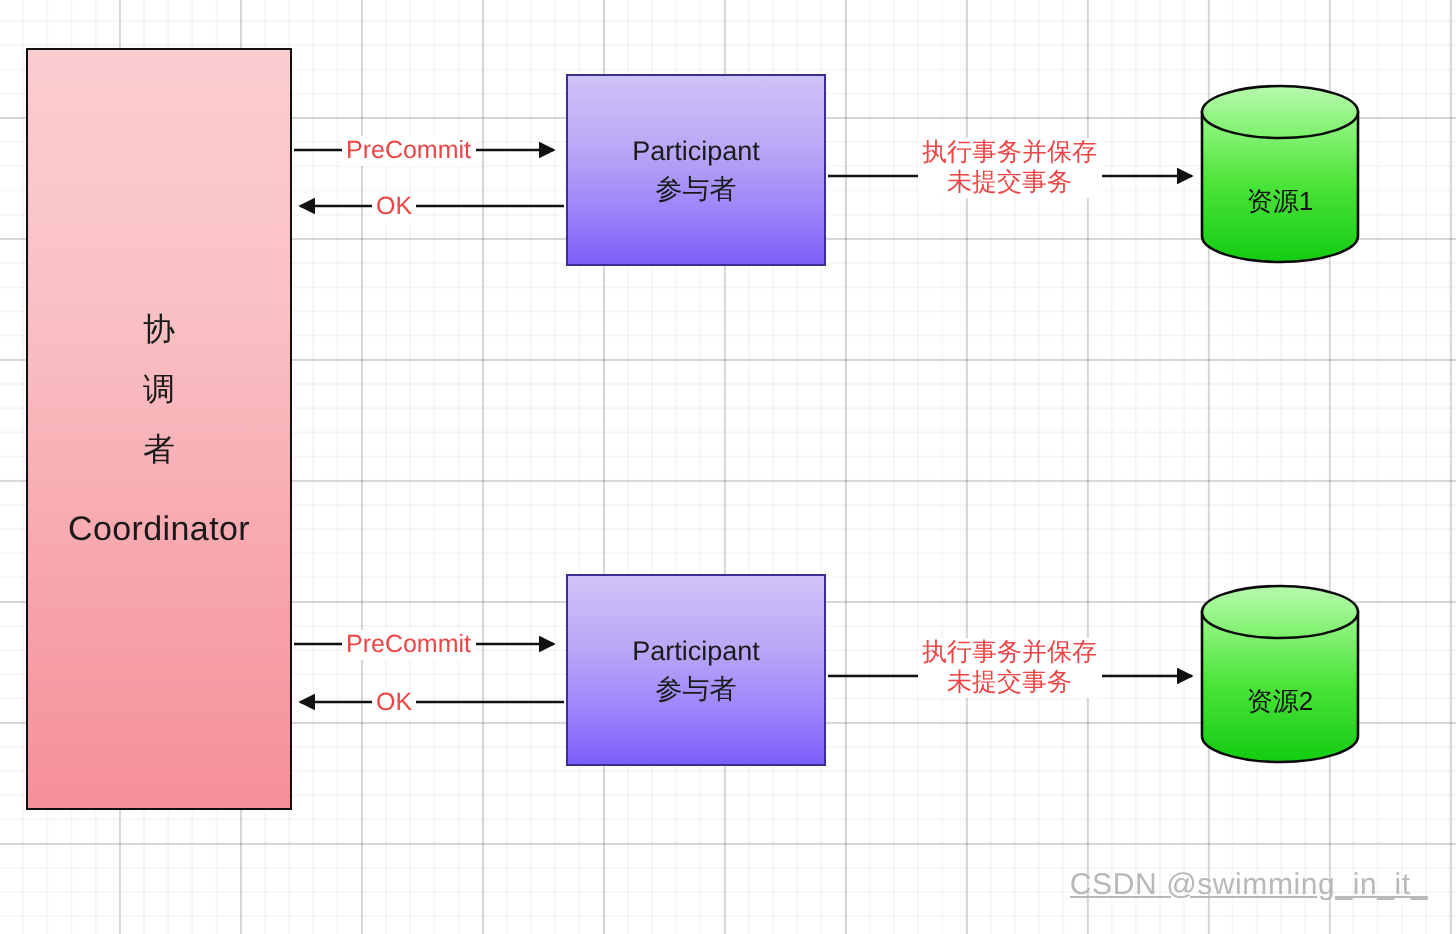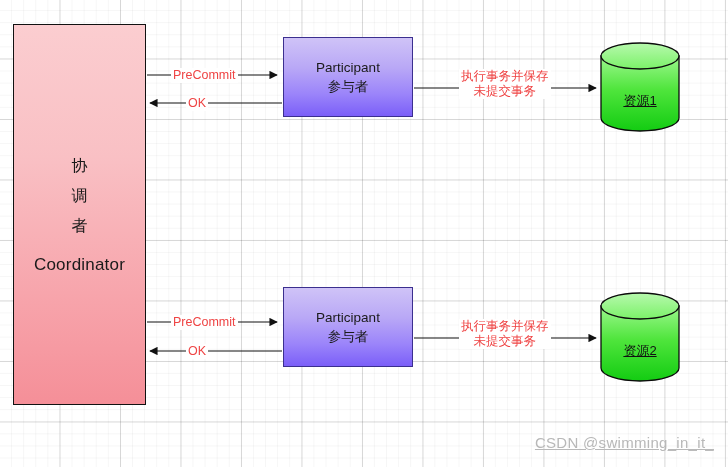--- a/index.html
+++ b/index.html
@@ -49,21 +49,21 @@
   }
   #coordinator .latin {
     font-size: 17px;
     line-height: 26px;
     letter-spacing: 0.2px;
     margin-top: 11px;
   }
 
   .participant {
     width: 130px;
-    height: 80px;
+    height: 96px;
     background: linear-gradient(to bottom, #cfc3f7 0%, #b9a8f6 38%, #9b84fa 72%, #7b5ff8 100%);
     border: 1.3px solid #3b2f8f;
     font-size: 13.5px;
     line-height: 19px;
   }
   #participant-1 { left: 283px; top: 37px; }
   #participant-2 { left: 283px; top: 287px; }
 
   .cylinder {
     position: absolute;
@@ -74,21 +74,20 @@
   #resource-2 { left: 600px; top: 292px; }
   .cylinder svg { display: block; }
   .cylinder .cyl-label {
     position: absolute;
     left: 0;
     right: 0;
     top: 50px;
     text-align: center;
     font-size: 13px;
     color: #111111;
-    text-decoration: underline;
   }
 
   .edge-layer {
     position: absolute;
     left: 0;
     top: 0;
     width: 728px;
     height: 467px;
     pointer-events: none;
   }

